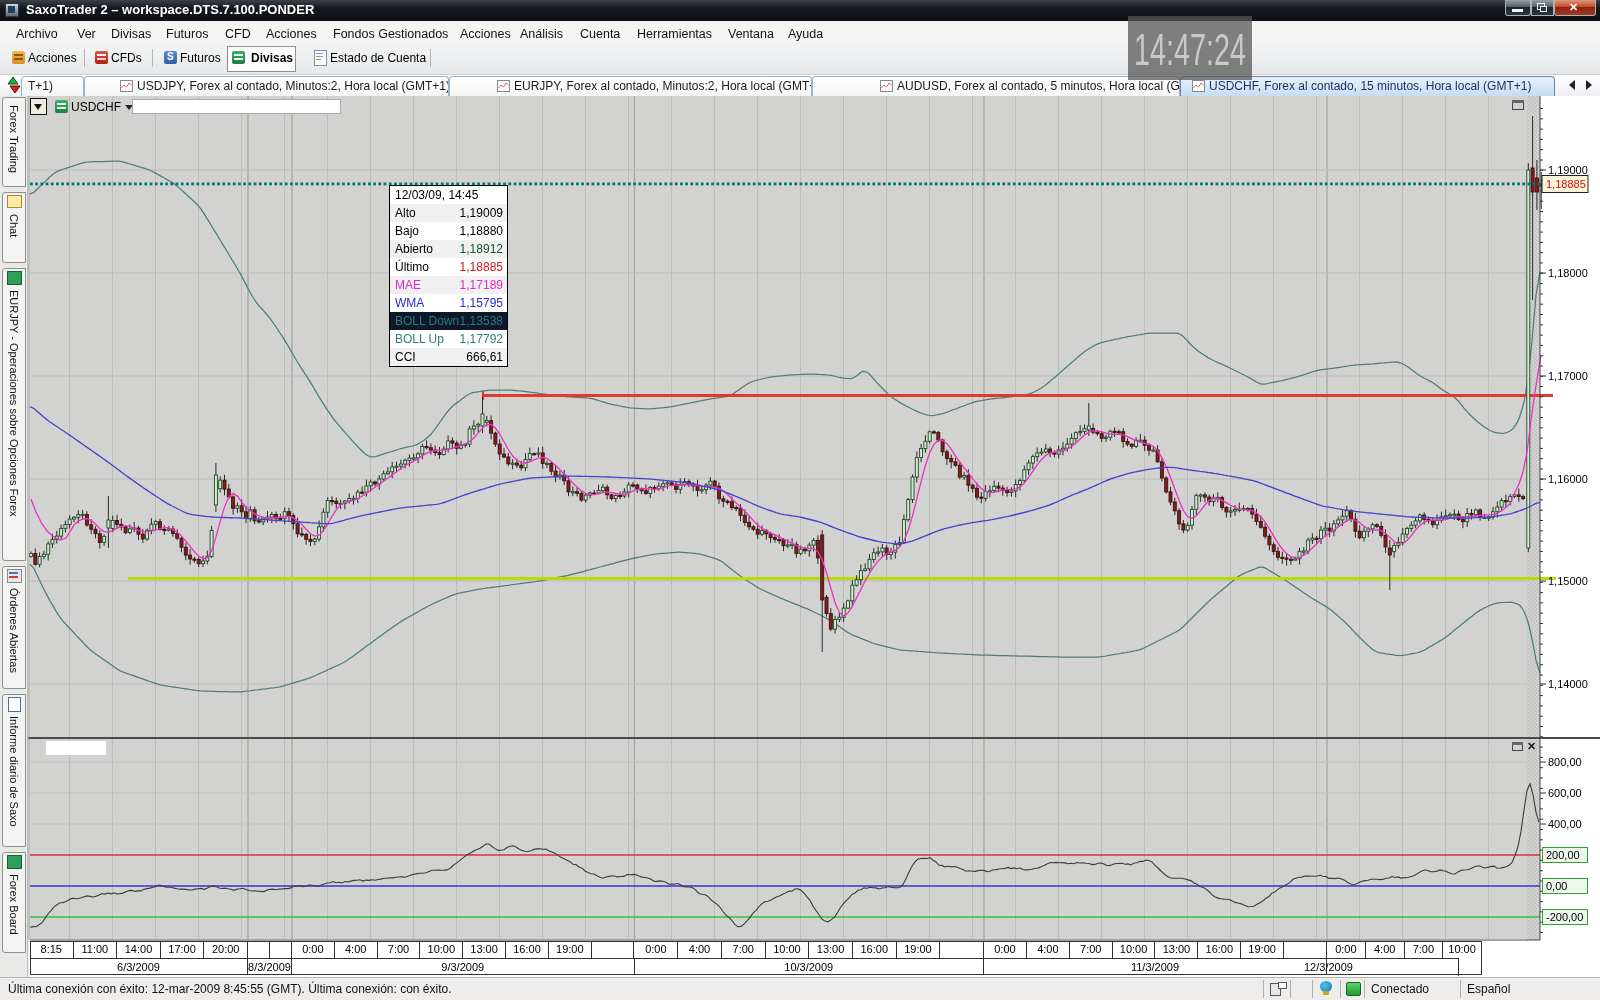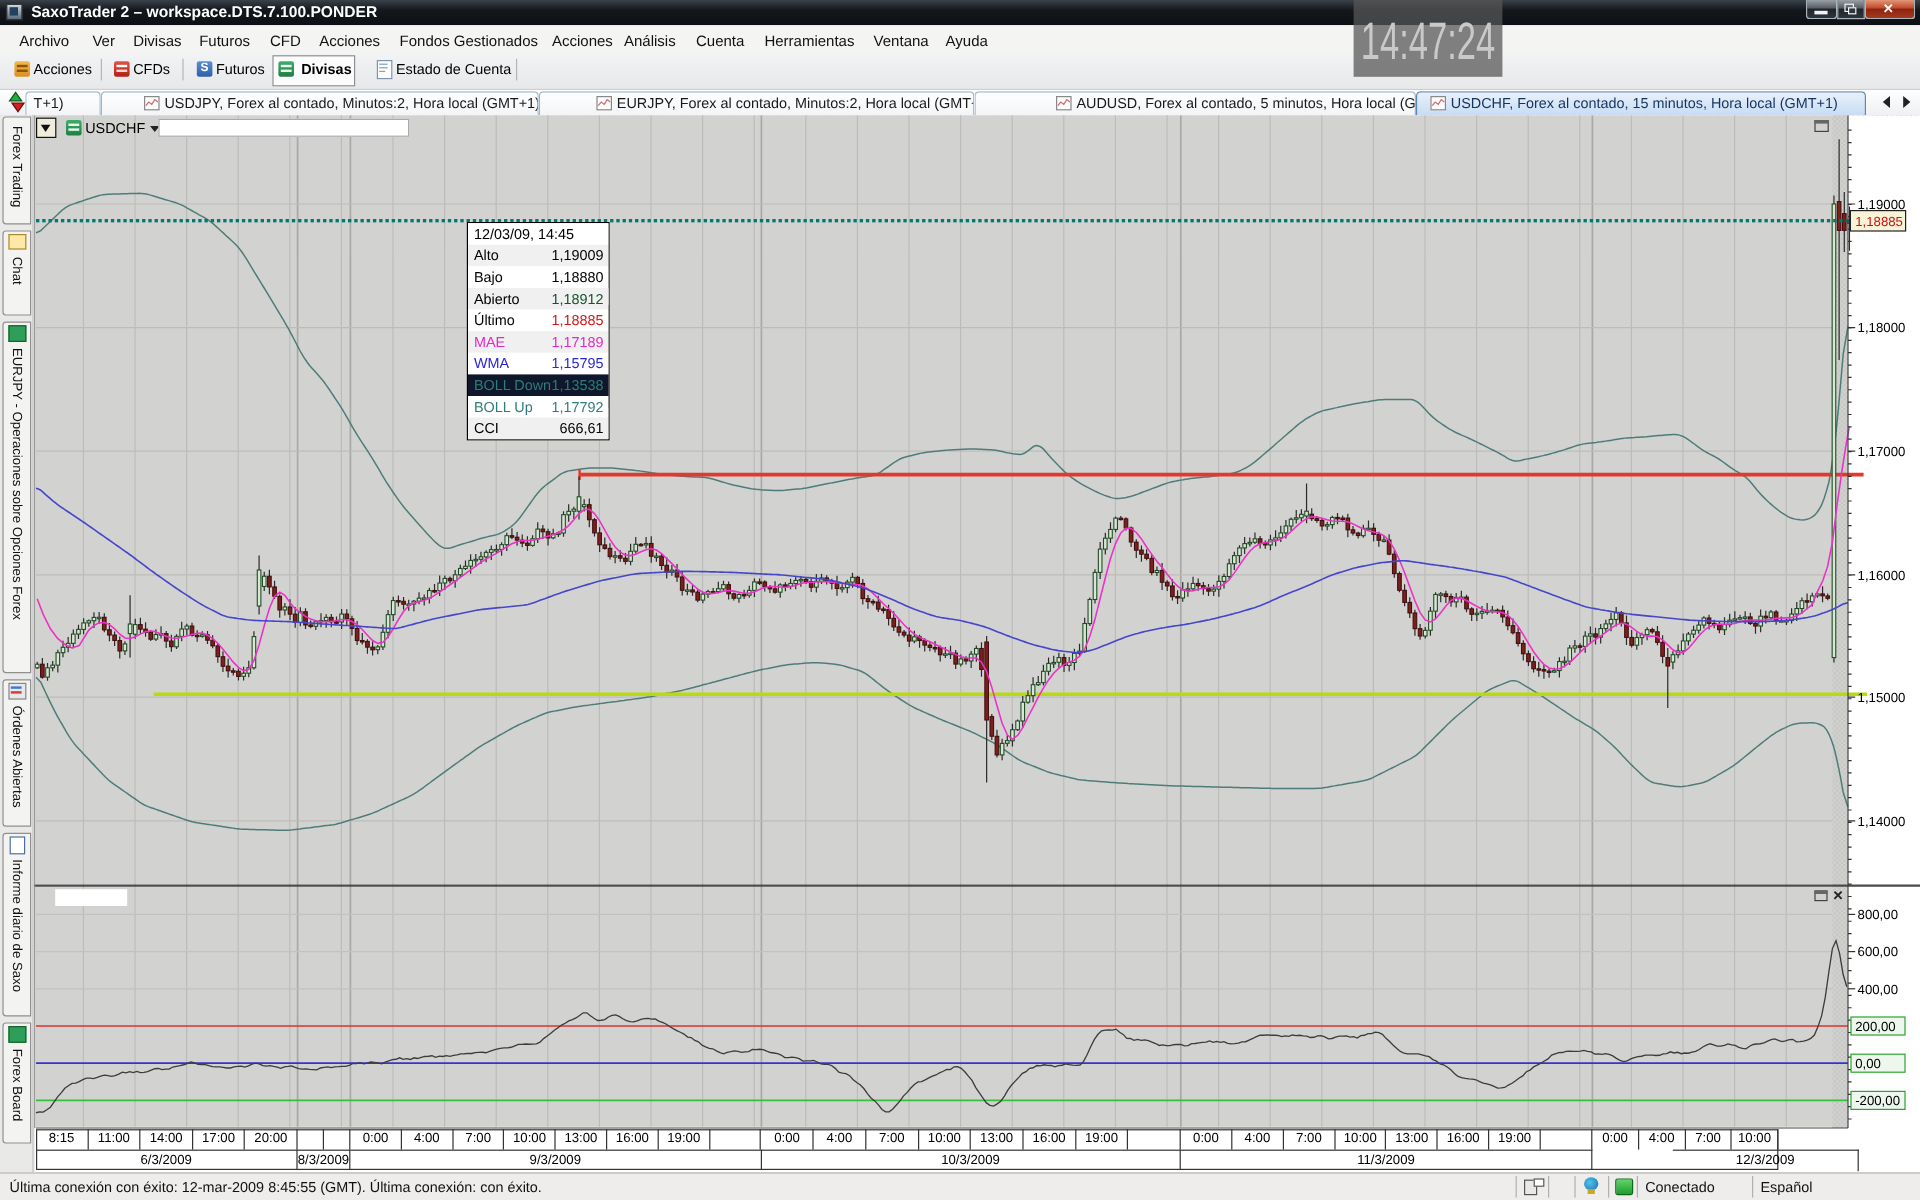--- a/index.html
+++ b/index.html
@@ -915,34 +915,34 @@
 <div style="position:absolute;left:1284.1px;top:941px;width:42.9px;height:17px;border-right:1px solid #333;box-sizing:border-box;font-size:11px;text-align:center;line-height:17px;overflow:hidden"></div>
 <div style="position:absolute;left:1327.0px;top:941px;width:38.8px;height:17px;border-right:1px solid #333;box-sizing:border-box;font-size:11px;text-align:center;line-height:17px;overflow:hidden">0:00</div>
 <div style="position:absolute;left:1365.8px;top:941px;width:38.8px;height:17px;border-right:1px solid #333;box-sizing:border-box;font-size:11px;text-align:center;line-height:17px;overflow:hidden">4:00</div>
 <div style="position:absolute;left:1404.5px;top:941px;width:38.8px;height:17px;border-right:1px solid #333;box-sizing:border-box;font-size:11px;text-align:center;line-height:17px;overflow:hidden">7:00</div>
 <div style="position:absolute;left:1443.2px;top:941px;width:38.8px;height:17px;border-right:1px solid #333;box-sizing:border-box;font-size:11px;text-align:center;line-height:17px;overflow:hidden">10:00</div>
 <div style="position:absolute;left:30.0px;top:958px;width:218.0px;height:17px;border-right:1px solid #333;border-top:1px solid #333;box-sizing:border-box;font-size:11px;text-align:center;line-height:16px;overflow:visible;white-space:nowrap">6/3/2009</div>
 <div style="position:absolute;left:248.0px;top:958px;width:44.0px;height:17px;border-right:1px solid #333;border-top:1px solid #333;box-sizing:border-box;font-size:11px;text-align:center;line-height:16px;overflow:visible;white-space:nowrap">8/3/2009</div>
 <div style="position:absolute;left:292.0px;top:958px;width:342.5px;height:17px;border-right:1px solid #333;border-top:1px solid #333;box-sizing:border-box;font-size:11px;text-align:center;line-height:16px;overflow:visible;white-space:nowrap">9/3/2009</div>
 <div style="position:absolute;left:634.5px;top:958px;width:349.5px;height:17px;border-right:1px solid #333;border-top:1px solid #333;box-sizing:border-box;font-size:11px;text-align:center;line-height:16px;overflow:visible;white-space:nowrap">10/3/2009</div>
 <div style="position:absolute;left:984.0px;top:958px;width:343.0px;height:17px;border-right:1px solid #333;border-top:1px solid #333;box-sizing:border-box;font-size:11px;text-align:center;line-height:16px;overflow:visible;white-space:nowrap">11/3/2009</div>
-<div style="position:absolute;left:1394px;top:958px;width:155.0px;height:18px;border-right:1px solid #333;border-top:1px solid #333;box-sizing:border-box;font-size:11px;text-align:center;line-height:16px;overflow:visible;white-space:nowrap">12/3/2009</div>
+<div style="position:absolute;left:1304px;top:958px;width:155.0px;height:18px;border-right:1px solid #333;border-top:1px solid #333;box-sizing:border-box;font-size:11px;text-align:left;line-height:16px;overflow:visible;white-space:nowrap">12/3/2009</div>
 
 <div style="position:absolute;left:0;top:977px;width:1600px;height:23px;background:#eeedec;border-top:1px solid #b5b5b5;box-sizing:border-box">
 <span style="position:absolute;left:8px;top:4px;font-size:12px;color:#111">Última conexión con éxito: 12-mar-2009 8:45:55 (GMT). Última conexión: con éxito.</span>
 <span style="position:absolute;left:1263px;top:2px;width:1px;height:18px;background:#b0b0b0"></span>
 <span style="position:absolute;left:1270px;top:5px;width:9px;height:11px;background:#e8e8e8;border:1px solid #555"></span>
 <span style="position:absolute;left:1278px;top:4px;width:7px;height:5px;background:#fff;border:1px solid #555"></span>
 <span style="position:absolute;left:1290px;top:2px;width:1px;height:18px;background:#b0b0b0"></span>
 <span style="position:absolute;left:1312px;top:2px;width:1px;height:18px;background:#b0b0b0"></span>
 <span style="position:absolute;left:1320px;top:3px;width:12px;height:11px;background:radial-gradient(circle at 40% 40%, #4fc3e8, #1a6fb5);border-radius:50%"></span>
 <span style="position:absolute;left:1323px;top:13px;width:6px;height:4px;background:#c8a820"></span>
 <span style="position:absolute;left:1340px;top:2px;width:1px;height:18px;background:#b0b0b0"></span>
 <span style="position:absolute;left:1346px;top:4px;width:13px;height:12px;background:linear-gradient(#5fd36a,#1f9e2e);border-radius:2px;border:1px solid #0e6a1a"></span>
 <span style="position:absolute;left:1364px;top:2px;width:1px;height:18px;background:#b0b0b0"></span>
 <span style="position:absolute;left:1371px;top:4px;font-size:12px;color:#111">Conectado</span>
 <span style="position:absolute;left:1460px;top:2px;width:1px;height:18px;background:#b0b0b0"></span>
 <span style="position:absolute;left:1467px;top:4px;font-size:12px;color:#111">Español</span>
 </div>
-<div style="position:absolute;left:1128px;top:0;width:124px;height:64px;background:rgba(86,86,86,0.74);z-index:20">
+<div style="position:absolute;left:1128px;top:16px;width:124px;height:64px;background:rgba(86,86,86,0.74);z-index:20">
 <svg width="124" height="64">
       <text x="62" y="49" text-anchor="middle" textLength="112" lengthAdjust="spacingAndGlyphs" font-size="44" fill="#c9c9c9" font-family="Liberation Sans,sans-serif">14:47:24</text>
     </svg>
 </div>
 </body></html>

